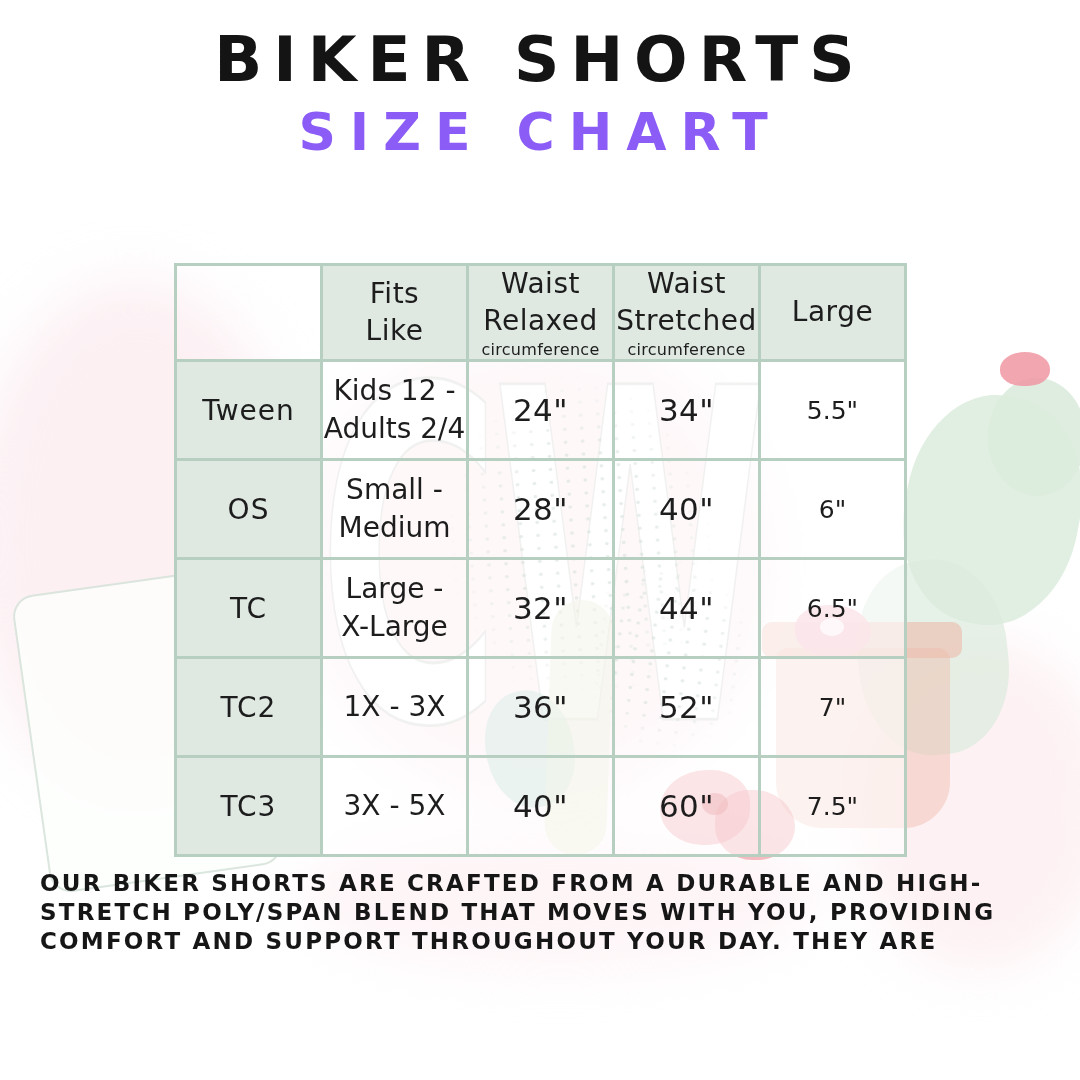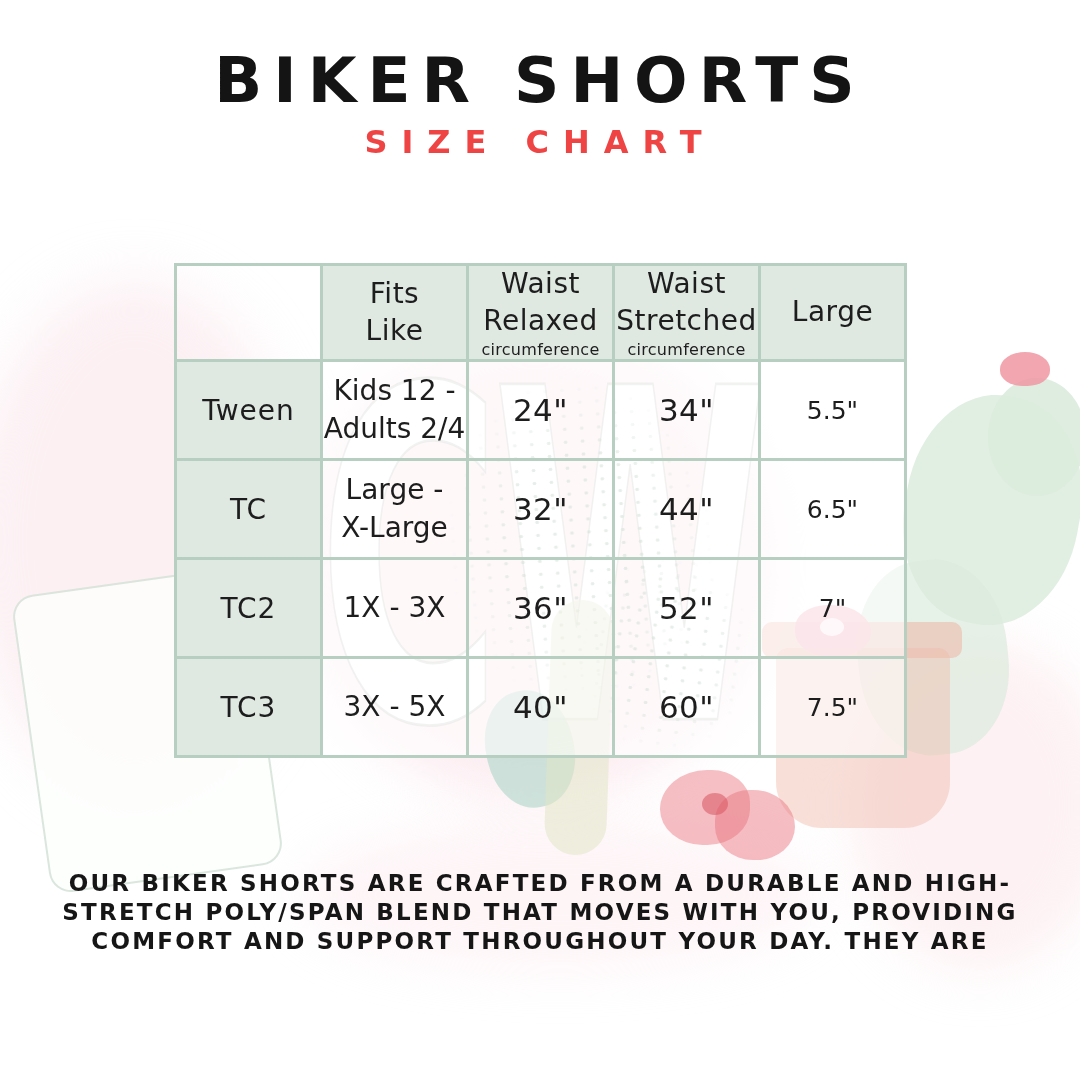--- a/index.html
+++ b/index.html
@@ -51,26 +51,26 @@
   .pink-flower-center{left:820px;top:618px;width:24px;height:18px;background:rgba(255,240,244,.95);border-radius:50%;}
   .melon-blob{left:486px;top:690px;width:88px;height:118px;background:rgba(173,214,200,.6);border-radius:48%;transform:rotate(-12deg);}
   .olive-leaf{left:548px;top:600px;width:62px;height:255px;background:rgba(226,229,198,.55);border-radius:34px;transform:rotate(2deg);}
   .red-flower-petal-a{left:660px;top:770px;width:90px;height:75px;background:rgba(236,128,138,.5);border-radius:55% 45% 50% 50%;}
   .red-flower-petal-b{left:715px;top:790px;width:80px;height:70px;background:rgba(233,110,122,.45);border-radius:45% 55% 50% 50%;}
   .red-flower-center{left:702px;top:793px;width:26px;height:22px;background:rgba(216,84,96,.55);border-radius:50%;}
 
   
   .title-block{position:absolute;top:0;left:0;width:100%;text-align:center;z-index:3;}
   .title-line1{
-    margin:0;padding-top:44px;font-size:63px;font-weight:700;
+    margin:0;padding-top:23px;font-size:63px;font-weight:700;
     letter-spacing:11px;color:#141414;
   }
   .title-line2{
-    margin:0;padding-top:6px;font-size:32px;font-weight:700;
-    letter-spacing:14px;color:#ef4444;
+    margin:0;padding-top:6px;font-size:52px;font-weight:700;
+    letter-spacing:14px;color:#8b5cf6;
   }
 
   
   .size-table{
     position:absolute;left:174px;top:219px;width:733px;z-index:2;
     border-collapse:collapse;table-layout:fixed;margin-top:44px;
   }
   .size-table col{width:20%;}
   .size-table th,.size-table td{
     border:3px solid var(--table-border,#b6cfc0);
@@ -86,21 +86,21 @@
   .sub{display:block;font-size:16px;line-height:1.1;margin-top:2px;letter-spacing:.3px;}
   .sub:empty{display:none;}
   .row-label-cell{font-size:28px;letter-spacing:1px;}
   .fits-cell{font-size:28px;line-height:1.35;white-space:pre-line;}
   .waist-cell{font-size:31px;letter-spacing:.5px;}
   .inseam-cell{font-size:25px;}
 
   
   .description{
     position:absolute;left:40px;right:40px;top:869px;z-index:3;
-    text-align:center;font-weight:700;color:#161616;
+    font-weight:700;color:#161616;
     font-size:23px;line-height:29px;letter-spacing:2.2px;
   }
 </style>
 </head>
 <body>
 
 <div class="page">
 
   <div class="backdrop">
     <div class="blob wash-left"></div>
@@ -166,20 +166,28 @@
     <tbody>
       <tr>
         <th class="row-label-cell">Tween</th>
         <td class="data-cell fits-cell">Kids 12 -
 Adults 2/4</td>
         <td class="data-cell waist-cell">24"</td>
         <td class="data-cell waist-cell">34"</td>
         <td class="data-cell inseam-cell">5.5"</td>
       </tr>
       <tr>
+        <th class="row-label-cell">OS</th>
+        <td class="data-cell fits-cell">Small -
+Medium</td>
+        <td class="data-cell waist-cell">28"</td>
+        <td class="data-cell waist-cell">40"</td>
+        <td class="data-cell inseam-cell">6"</td>
+      </tr>
+      <tr>
         <th class="row-label-cell">TC</th>
         <td class="data-cell fits-cell">Large -
 X-Large</td>
         <td class="data-cell waist-cell">32"</td>
         <td class="data-cell waist-cell">44"</td>
         <td class="data-cell inseam-cell">6.5"</td>
       </tr>
       <tr>
         <th class="row-label-cell">TC2</th>
         <td class="data-cell fits-cell">1X - 3X</td>

